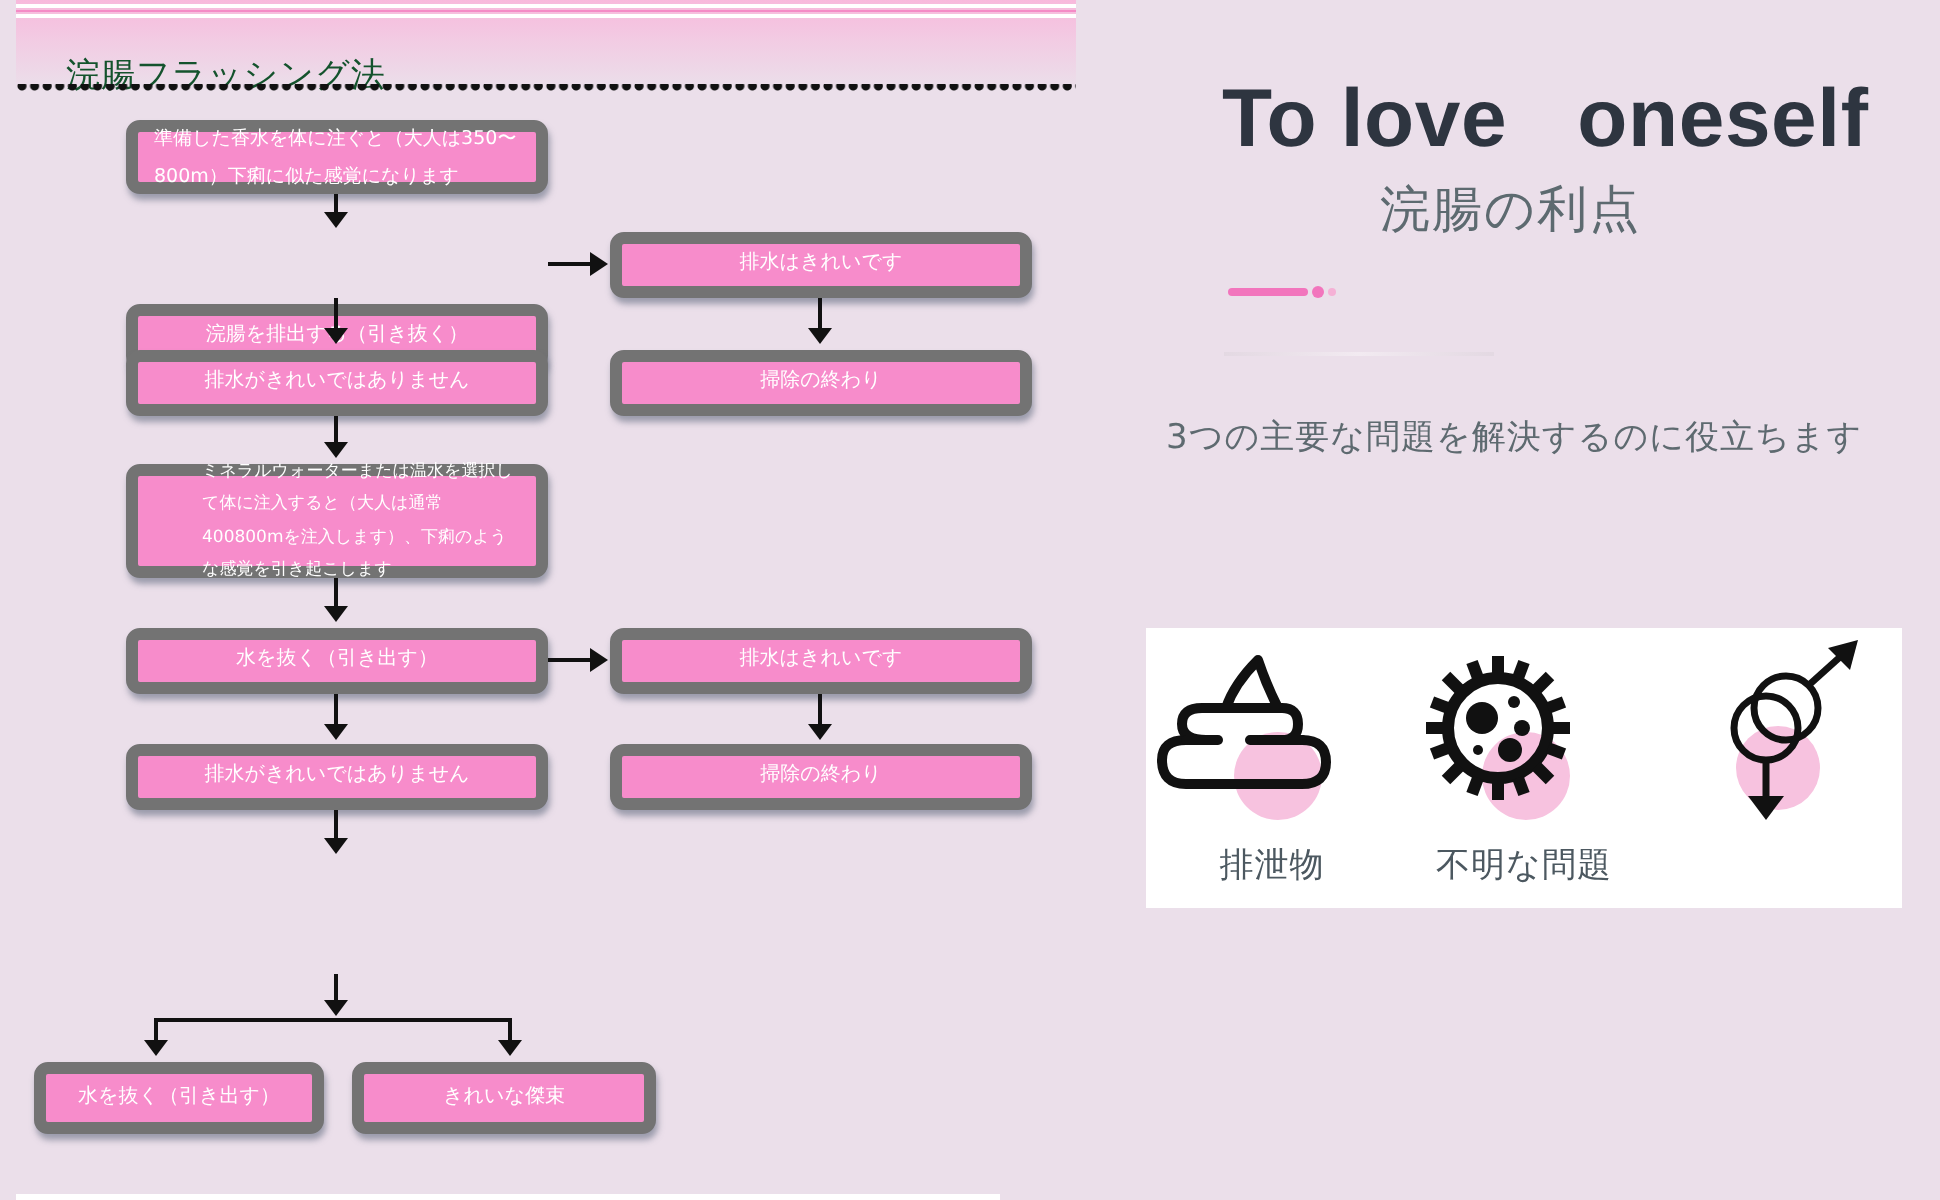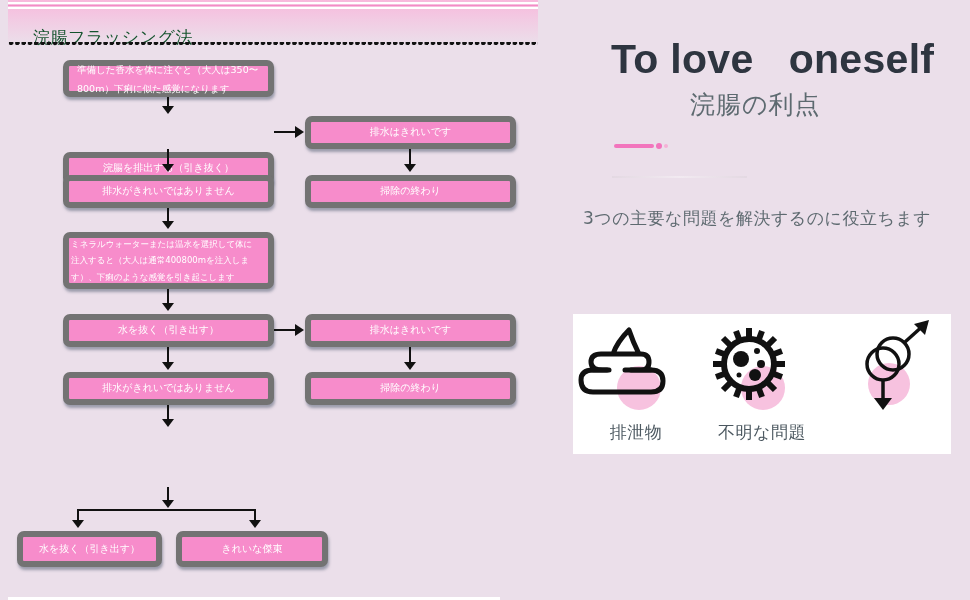--- a/index.html
+++ b/index.html
@@ -27,21 +27,21 @@
     }
     .bottom-bar { position: absolute; left: 8px; top: 597px; width: 492px; height: 3px; background: #ffffff; }
 
     .fbox {
       position: absolute; box-sizing: border-box;
       background: #f78ccb; border: 6px solid #737373; border-radius: 7px;
       box-shadow: 1px 3px 3px rgba(90,100,120,0.55);
       color: #ffffff; font-size: 10px; display: flex; align-items: center; justify-content: center;
       text-align: center; line-height: 1.45;
     }
-    .fbox.multi { justify-content: flex-start; text-align: left; padding: 2px 10px 2px 2px; font-size: 8.5px; line-height: 1.9; }
+    .fbox.multi { justify-content: flex-start; text-align: left; padding: 2px 10px 2px 32px; font-size: 8.5px; line-height: 1.9; }
     .fbox.intro { justify-content: flex-start; text-align: left; padding: 2px 8px; font-size: 9.5px; line-height: 2; }
 
     .vline { position: absolute; width: 2px; background: #111; }
     .hline { position: absolute; height: 2px; background: #111; }
     .arrow-down {
       position: absolute; width: 0; height: 0;
       border-left: 6px solid transparent; border-right: 6px solid transparent; border-top: 8px solid #111;
     }
     .arrow-right {
       position: absolute; width: 0; height: 0;

